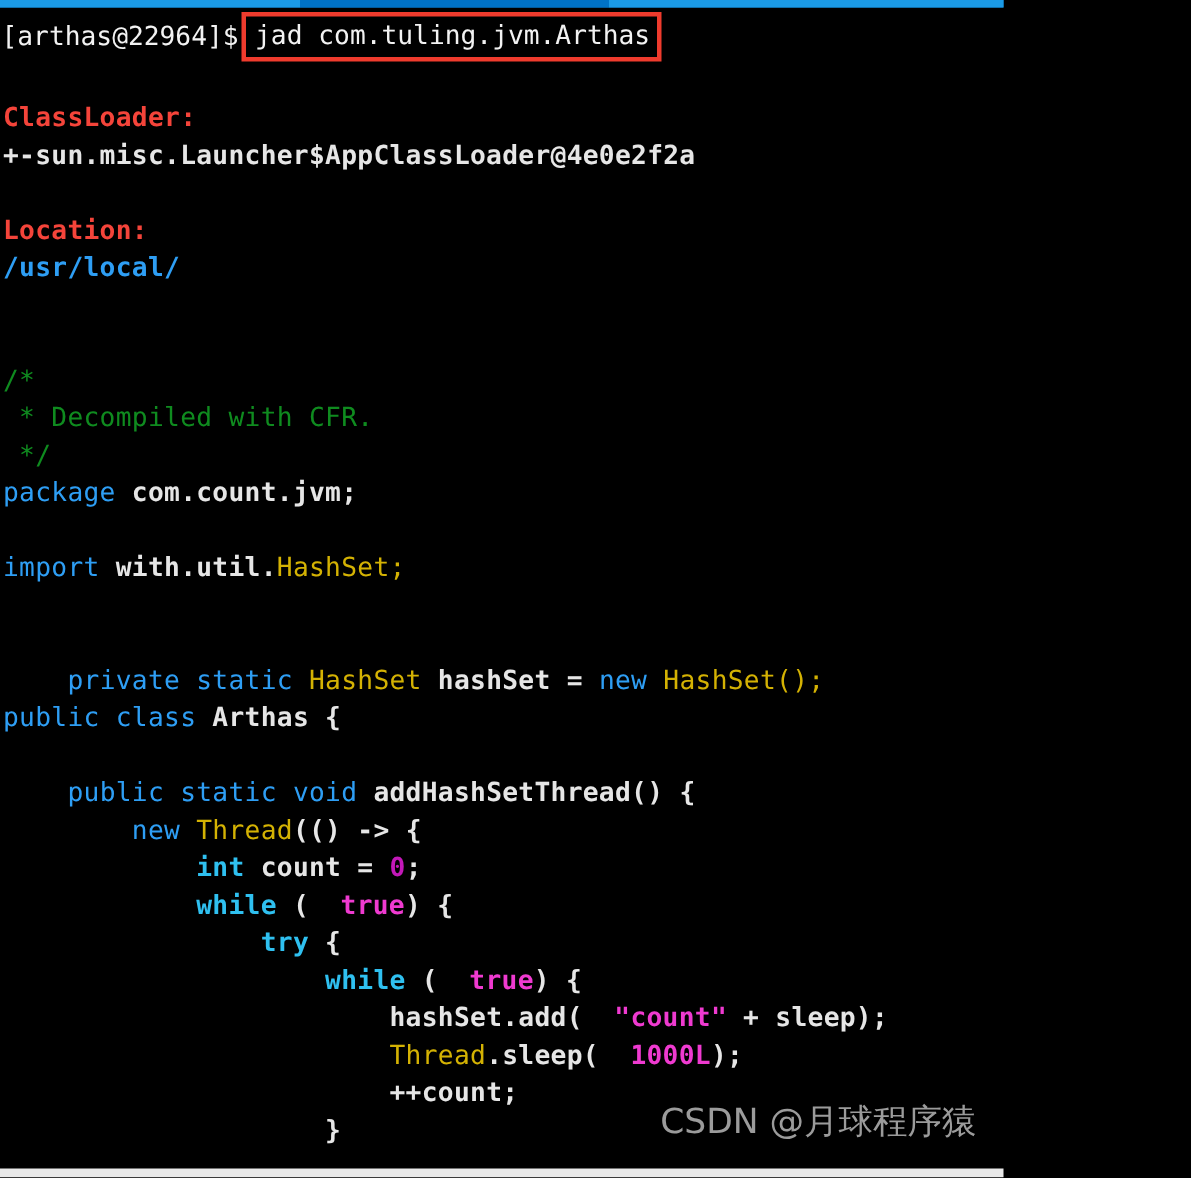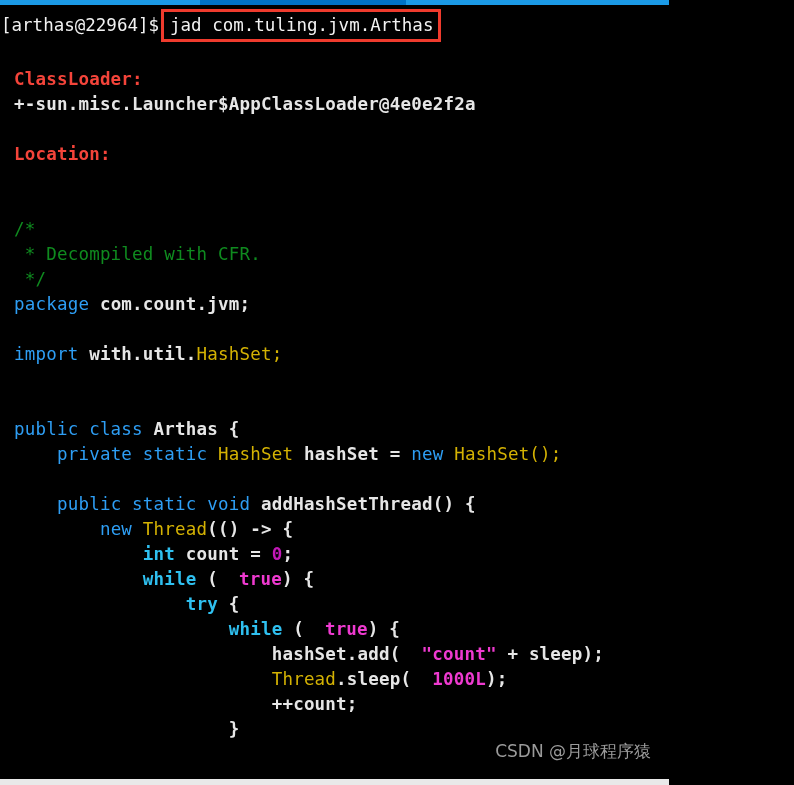--- a/index.html
+++ b/index.html
@@ -58,21 +58,21 @@
     box-sizing: border-box;
   }
 
   .line {
     height: 25px;
     line-height: 25px;
     font-size: 17.5px;
     letter-spacing: 0.2px;
     white-space: pre;
     color: #d9d9d9;
-    padding-left: 14px;
+    padding-left: 2px;
   }
   .line.blank { color: transparent; }
 
   
   .prompt-row {
     position: relative;
     height: 33px;
     line-height: 33px;
     font-size: 17.5px;
     white-space: pre;
@@ -102,21 +102,21 @@
   .c-gold    { color: #d4b203; }
   .c-magenta { color: #ef3ad0; font-weight: bold; margin-left: 21px; }
   .c-purple  { color: #c318b8; font-weight: bold; }
   .c-path    { color: #2e9ef4; font-weight: bold; }
 
   .watermark {
     position: absolute;
     right: 18px;
     bottom: 22px;
     font-family: "DejaVu Sans", "Liberation Sans", sans-serif;
-    font-size: 17px;
+    font-size: 23px;
     color: #9b9b9b;
     white-space: pre;
   }
 </style>
 </head>
 <body>
 
 <div id="terminal">
 
   <div class="top-chrome">
@@ -130,40 +130,41 @@
     <div class="prompt-row"><span>[arthas@22964]$</span><span class="cmd-box">jad com.tuling.jvm.Arthas</span></div>
 
     <div class="line blank"> </div>
 
     <div class="line"><span class="c-red">ClassLoader:</span></div>
     <div class="line"><span class="c-white">+-sun.misc.Launcher$AppClassLoader@4e0e2f2a</span></div>
 
     <div class="line blank"> </div>
 
     <div class="line"><span class="c-red">Location:</span></div>
+    <div class="line"><span class="c-path">/usr/local/</span></div>
 
     <div class="line blank"> </div>
     <div class="line blank"> </div>
 
     <div class="line"><span class="c-green">/*</span></div>
     <div class="line"><span class="c-green"> * Decompiled with CFR.</span></div>
     <div class="line"><span class="c-green"> */</span></div>
 
     <div class="line"><span class="c-kw">package</span><span class="c-white"> com.count.jvm;</span></div>
 
     <div class="line blank"> </div>
 
     <div class="line"><span class="c-kw">import</span><span class="c-white"> with.util.</span><span class="c-gold">HashSet</span><span class="c-gold">;</span></div>
 
     <div class="line blank"> </div>
     <div class="line blank"> </div>
 
+    <div class="line"><span>    </span><span class="c-kw">private static </span><span class="c-gold">HashSet</span><span class="c-white"> hashSet = </span><span class="c-kw">new</span><span class="c-gold"> HashSet();</span></div>
+
     <div class="line"><span class="c-kw">public class</span><span class="c-white"> Arthas </span><span class="c-white">{</span></div>
-
-    <div class="line"><span>    </span><span class="c-kw">private static </span><span class="c-gold">HashSet</span><span class="c-white"> hashSet = </span><span class="c-kw">new</span><span class="c-gold"> HashSet();</span></div>
 
     <div class="line blank"> </div>
 
     <div class="line"><span>    </span><span class="c-kw">public static void</span><span class="c-white"> addHashSetThread() {</span></div>
 
     <div class="line"><span>        </span><span class="c-kw">new</span><span class="c-gold"> Thread</span><span class="c-white">(() -&gt; {</span></div>
 
     <div class="line"><span>            </span><span class="c-cyan">int</span><span class="c-white"> count = </span><span class="c-purple">0</span><span class="c-white">;</span></div>
 
     <div class="line"><span>            </span><span class="c-cyan">while</span><span class="c-white"> (</span><span class="c-magenta">true</span><span class="c-white">) {</span></div>

